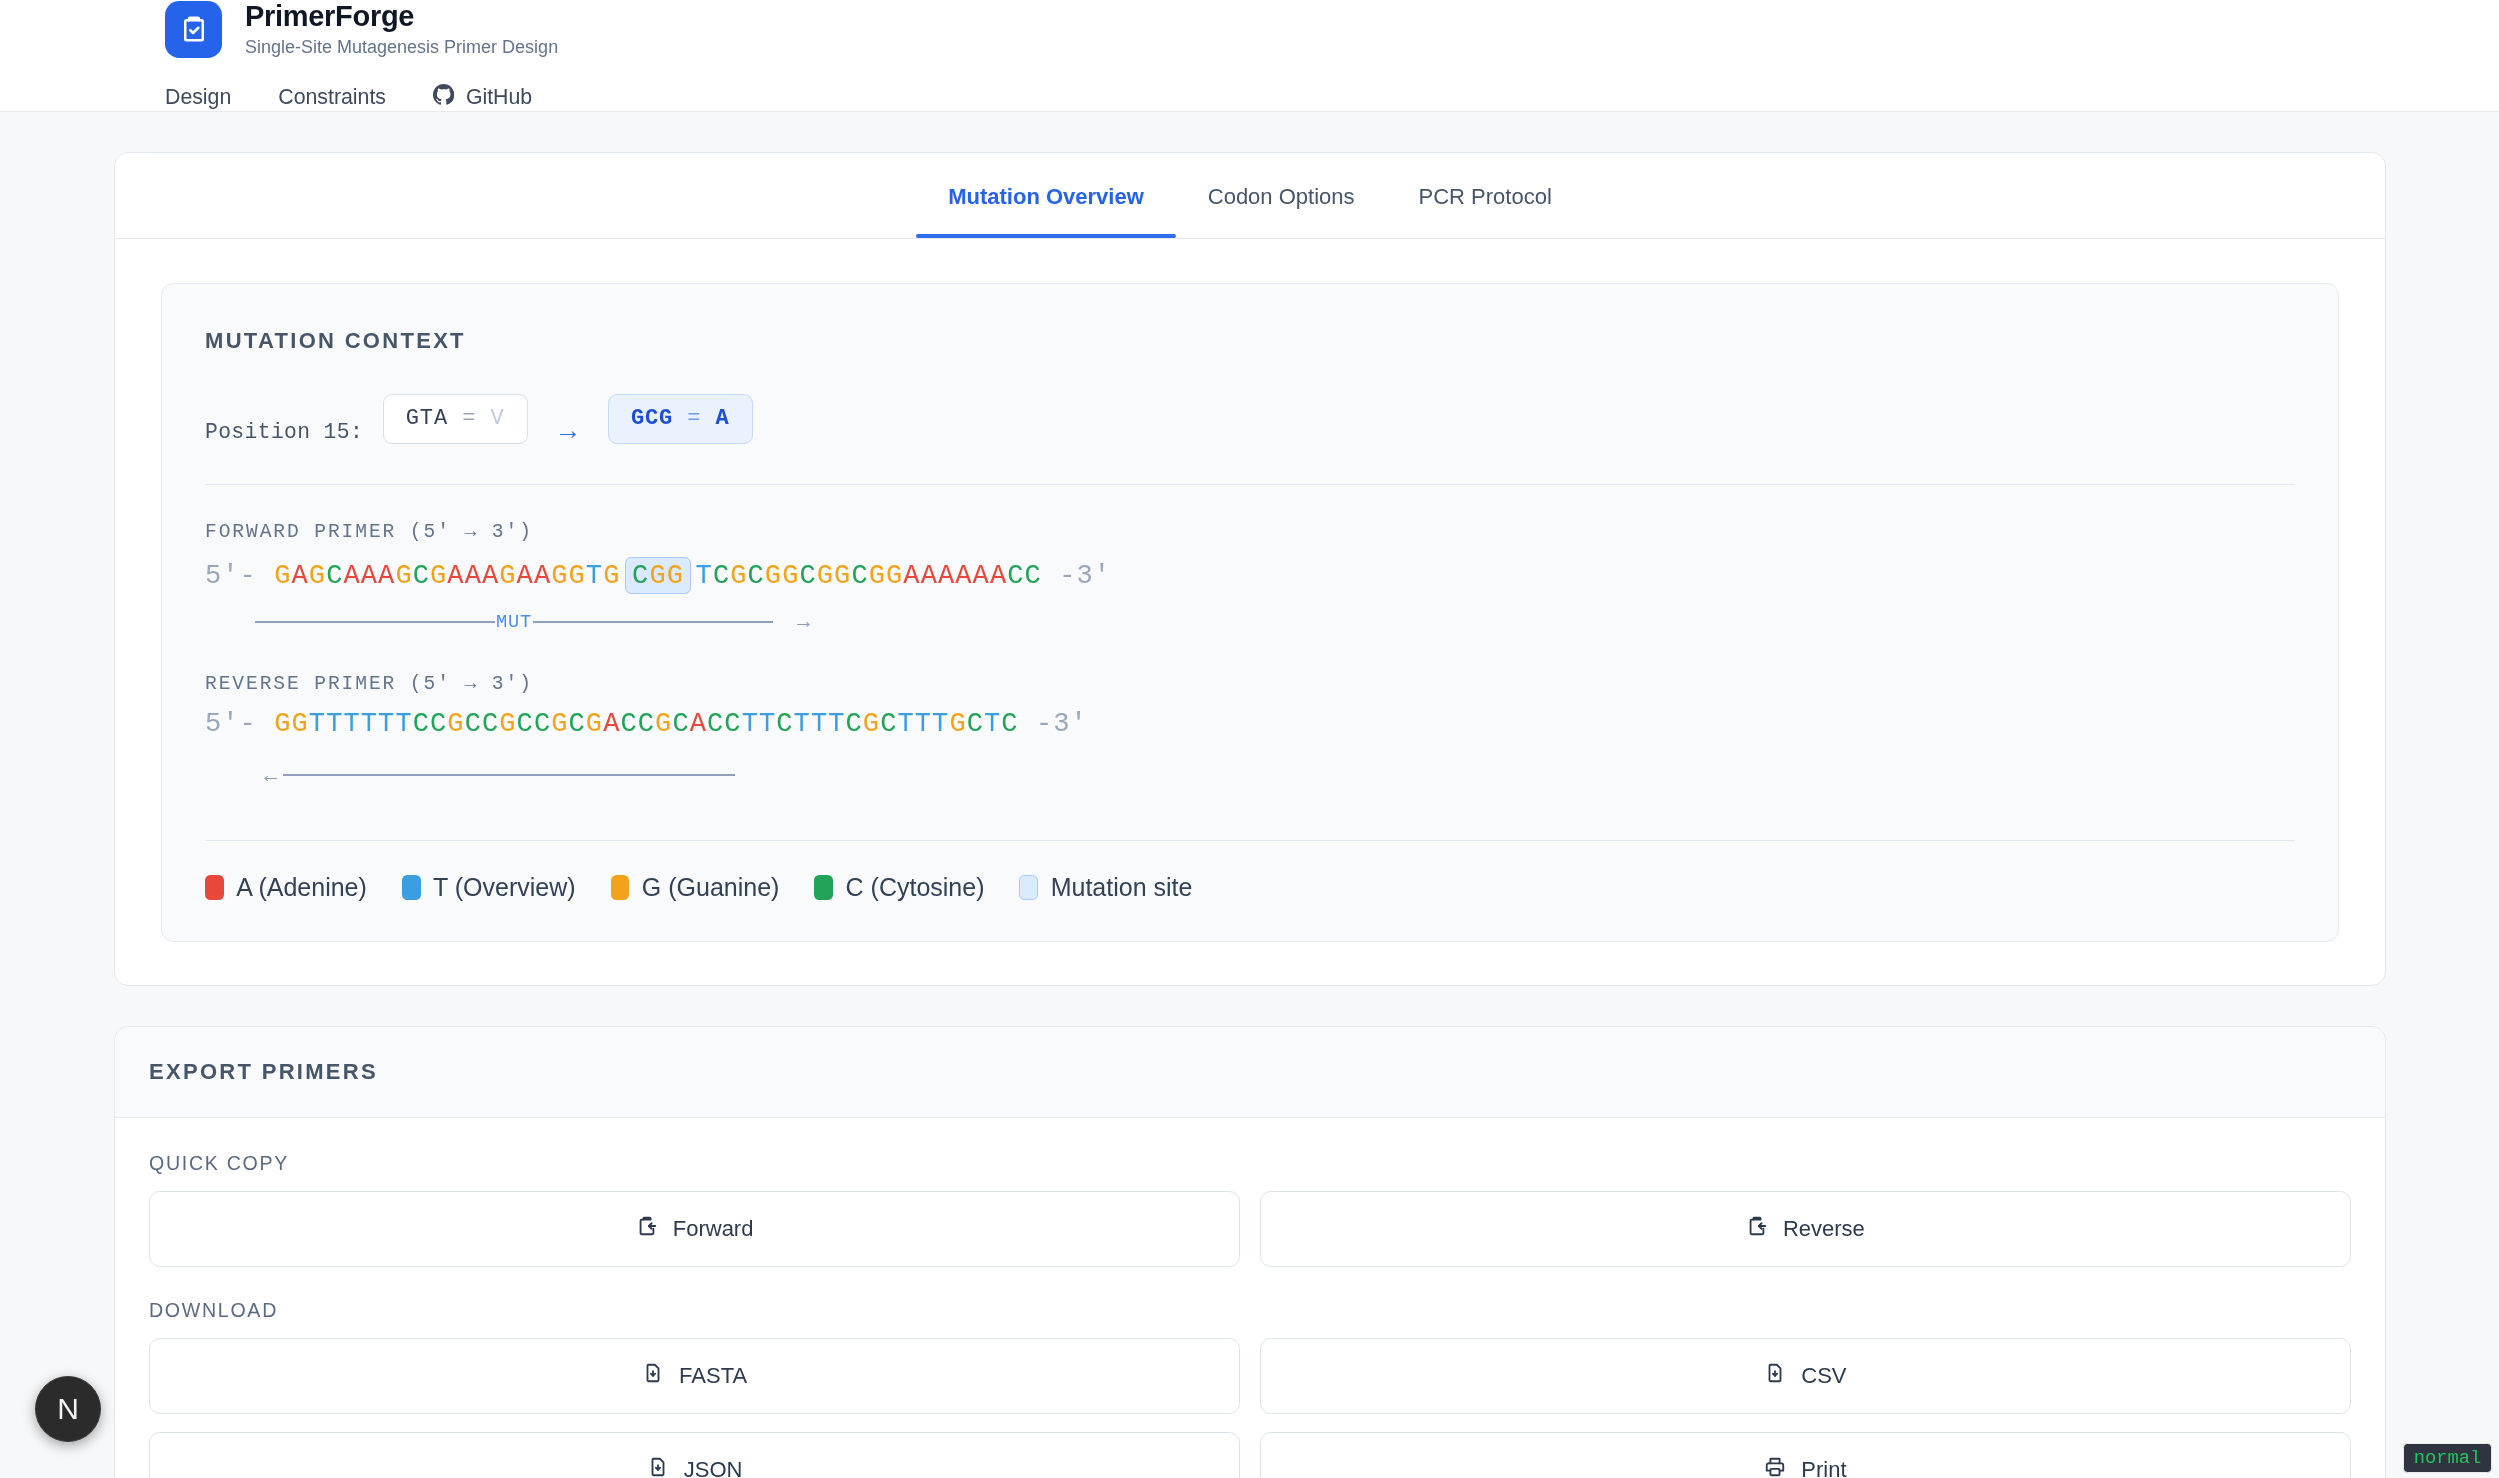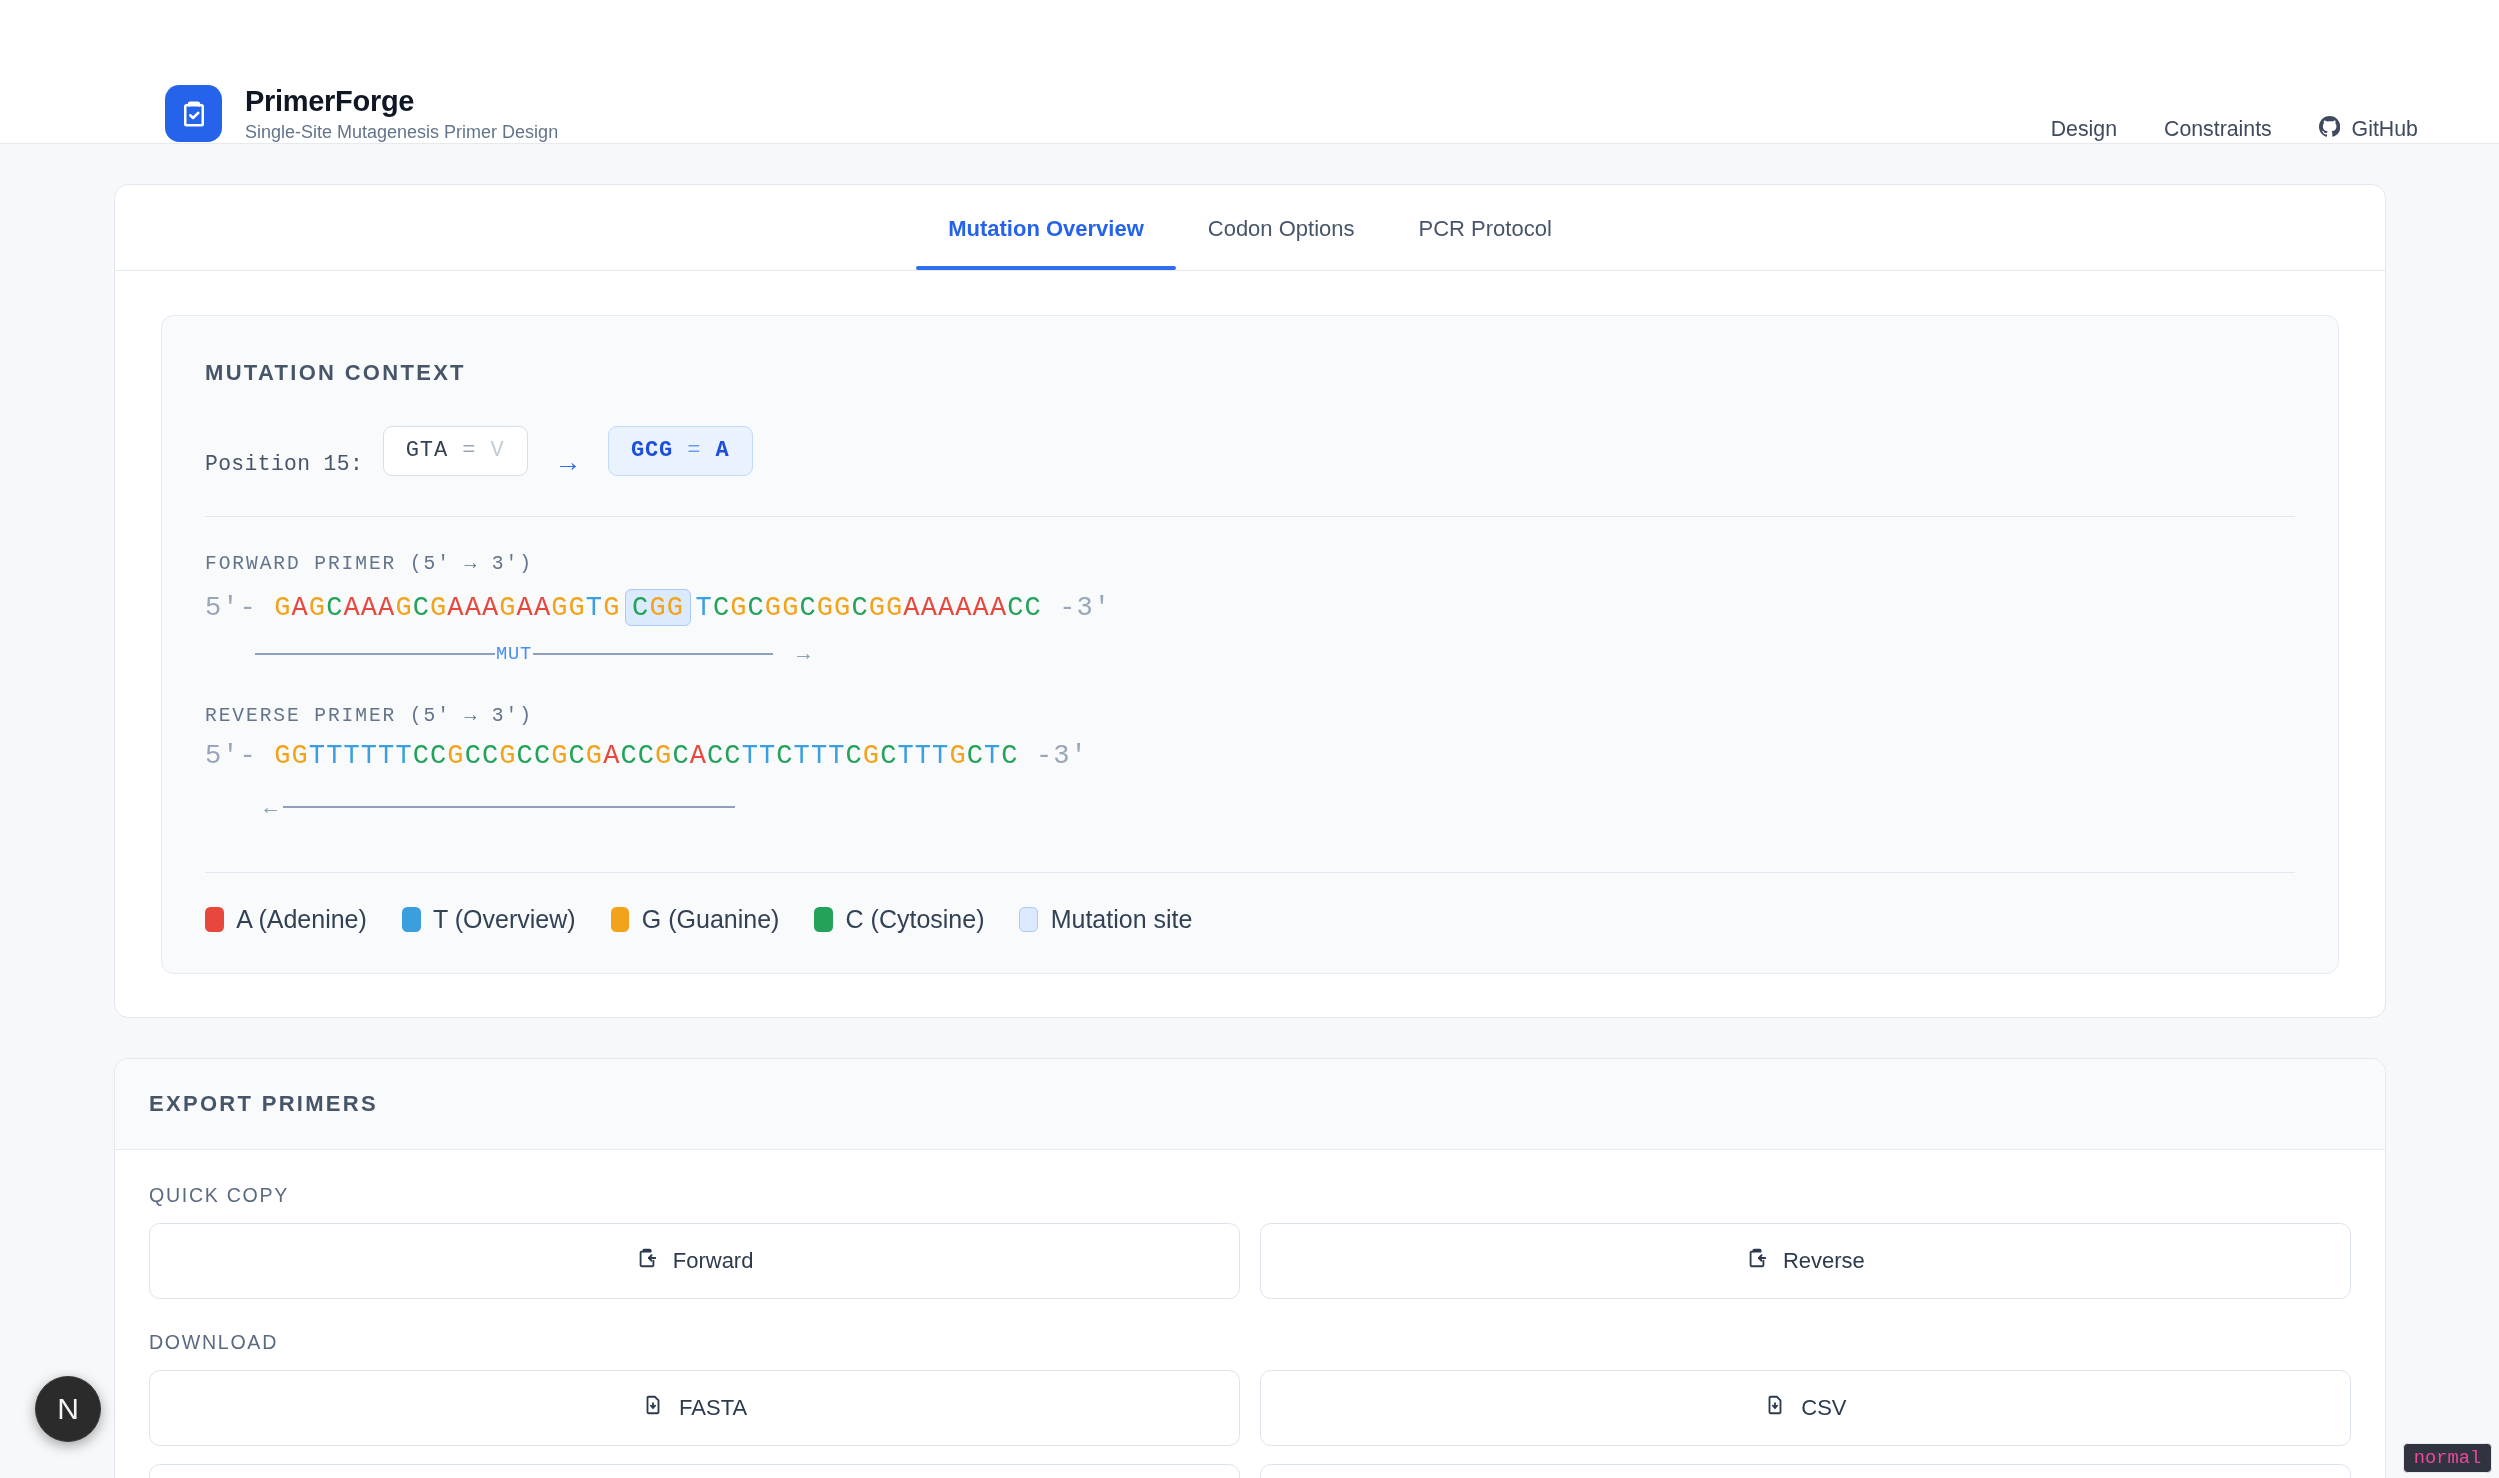--- a/index.html
+++ b/index.html
@@ -6,27 +6,28 @@
   html, body {
     width: 2500px; height: 1478px;
     background: #f7f8fa;
     font-family: "Liberation Sans", sans-serif;
     overflow: hidden;
   }
   .mono { font-family: "Liberation Mono", monospace; }
 
   
   #app-header {
-    height: 144px;
+    height: 112px;
     background: #ffffff;
     border-bottom: 0.9px solid #e6e9ee;
     display: flex;
-    align-items: flex-end;
+    align-items: flex-start;
     padding: 0 75px 0 165px;
     justify-content: space-between;
+    flex-direction: column;
   }
   .brand { display: flex; align-items: center; gap: 23px; }
   .logo-tile {
     width: 57px; height: 57px; border-radius: 14.2px;
     background: #2563eb;
     display: flex; align-items: center; justify-content: center;
     flex: 0 0 auto;
   }
   .brand-text { display: flex; flex-direction: column; gap: 4.4px; }
   .brand-title { font-size: 29px; font-weight: 700; color: #0f1724; letter-spacing: -0.3px; }
@@ -150,21 +151,21 @@
     position: fixed; left: 35px; bottom: 36px;
     width: 66px; height: 66px; border-radius: 50%;
     background: #2b2b2b; border: 0.9px solid #3a3a3a;
     color: #f4f4f4; font-size: 30px;
     display: flex; align-items: center; justify-content: center;
     box-shadow: 0 3.6px 12.5px rgba(0,0,0,.35);
     cursor: pointer;
   }
   #mode-badge {
     position: fixed; right: 7.1px; bottom: 5.3px;
-    background: #2f3440; color: #ec4899;
+    background: #2f3440; color: #22c55e;
     font-family: "Liberation Mono", monospace;
     font-size: 18.7px; padding: 2.7px 9.8px; border-radius: 4.4px;
     border: 1.8px solid #e7e9ee;
   }
 </style>
 </head>
 <body>
 
 <header id="app-header">
   <div class="brand">

